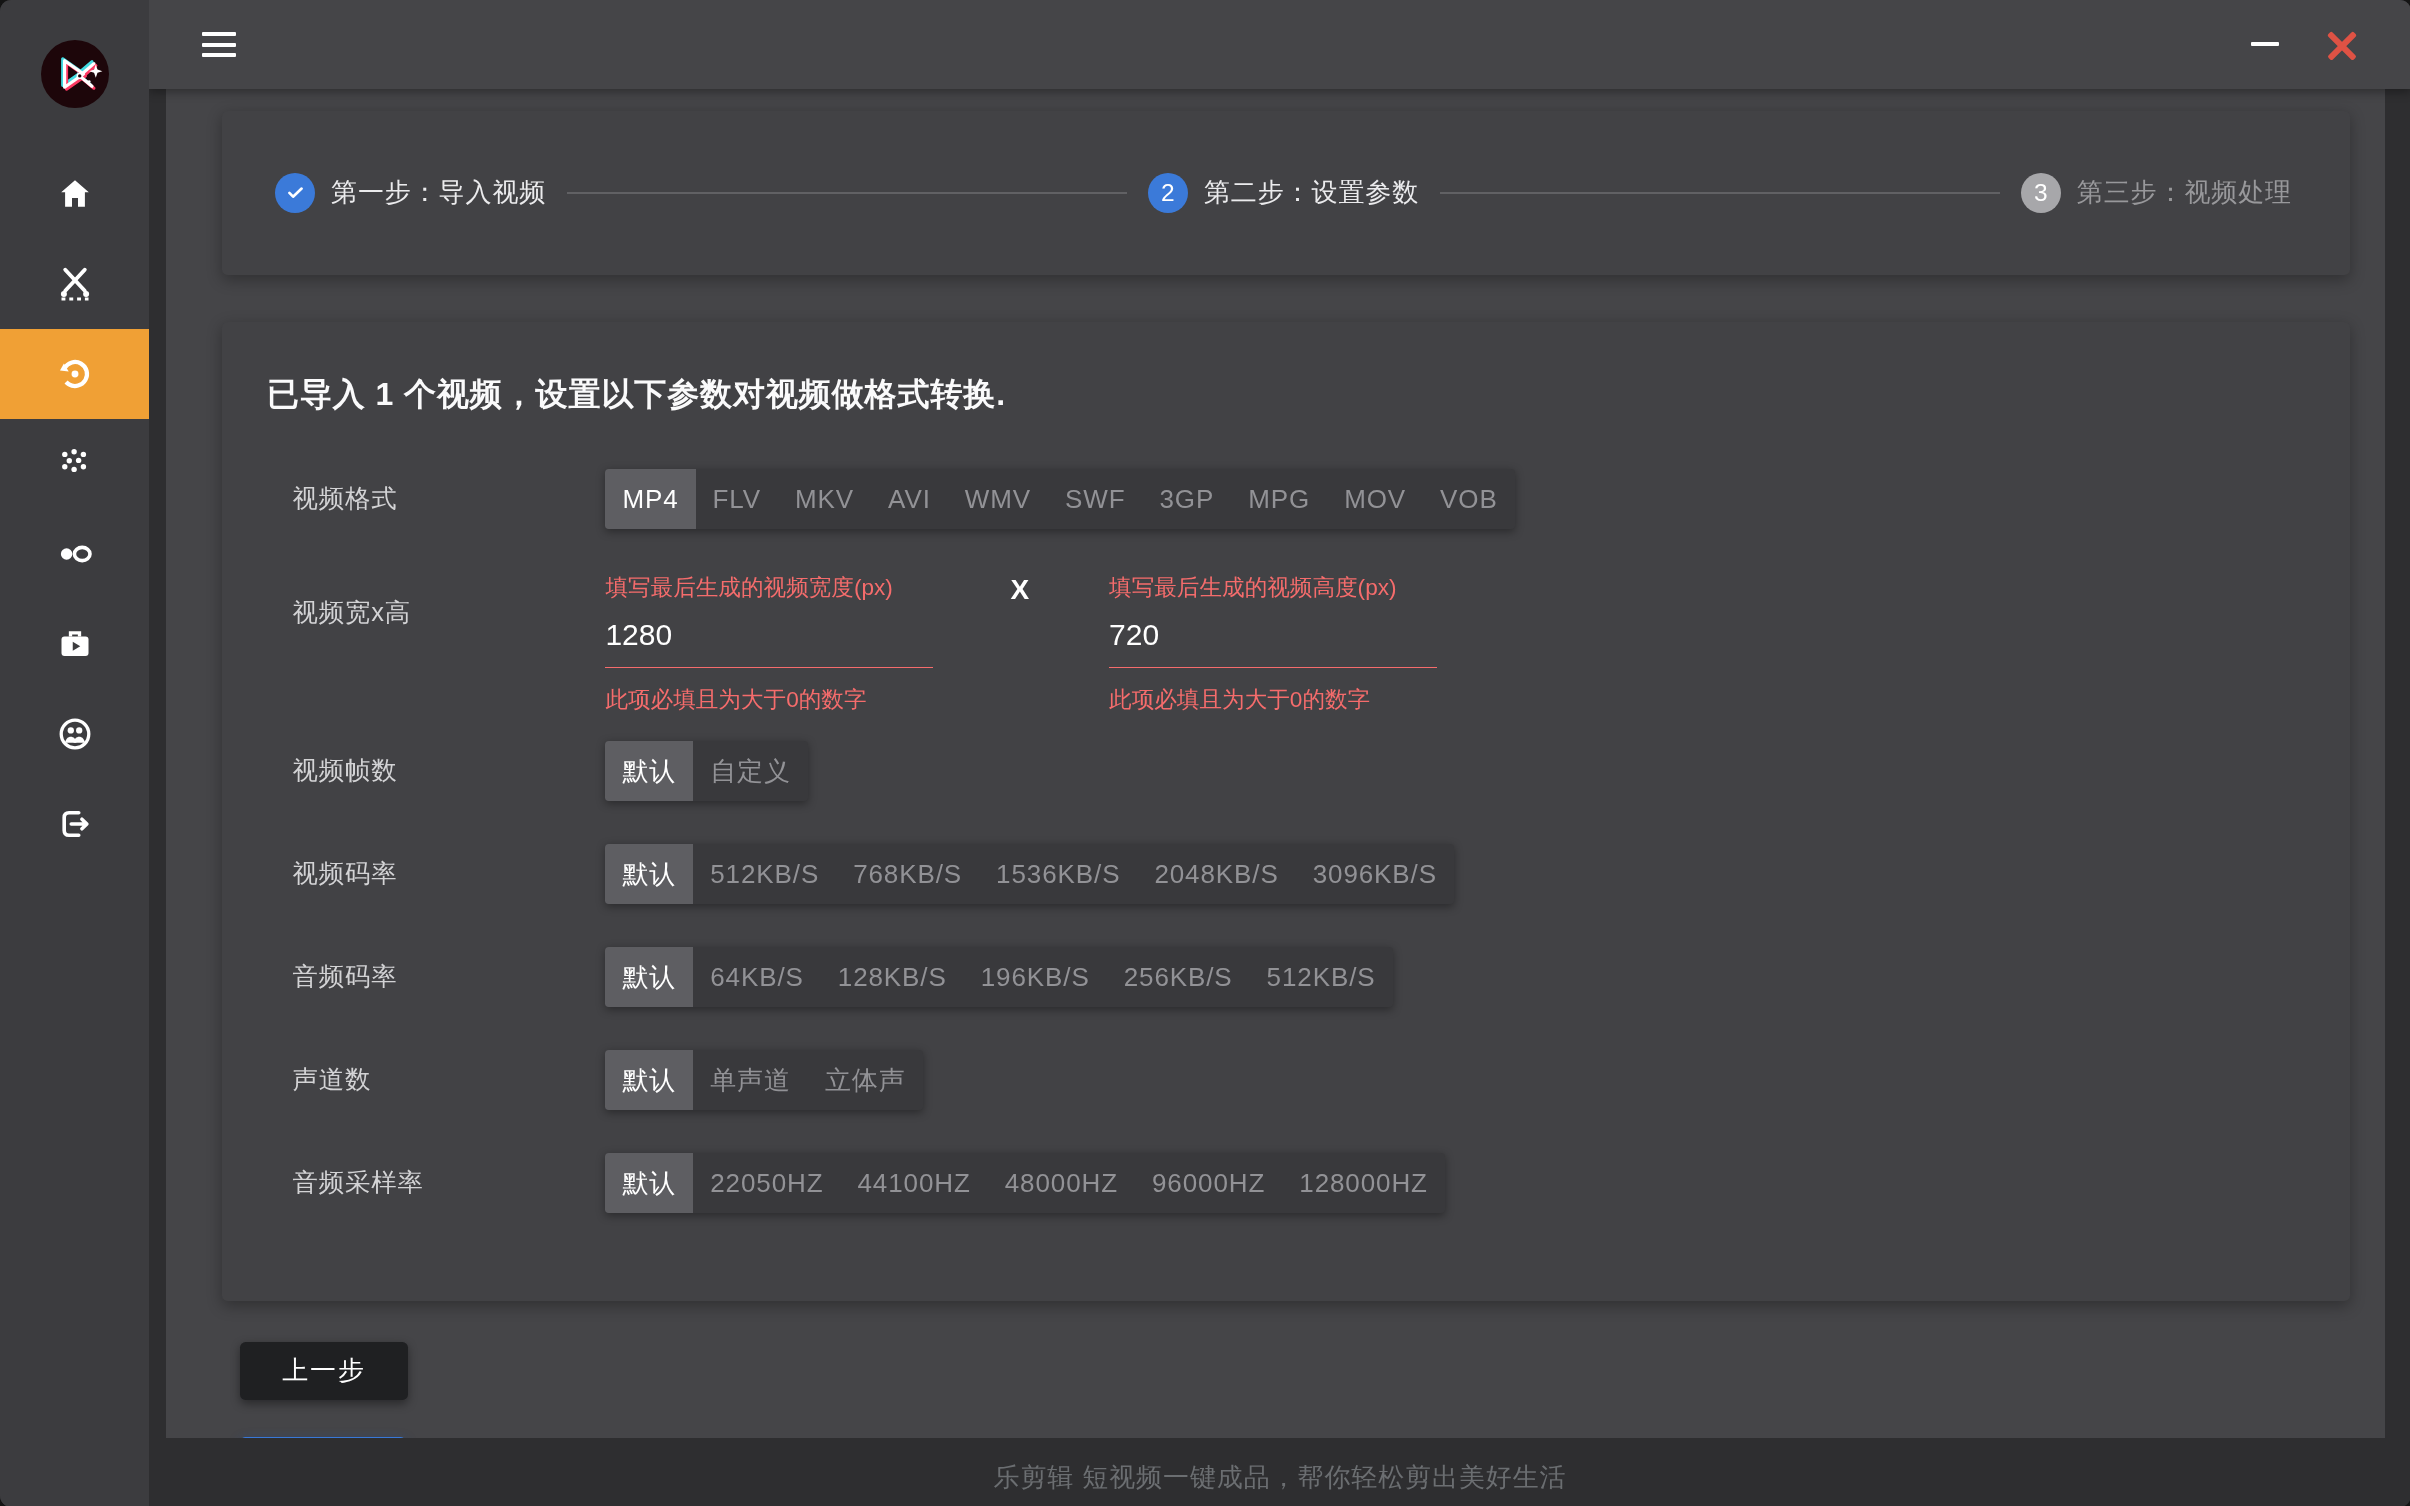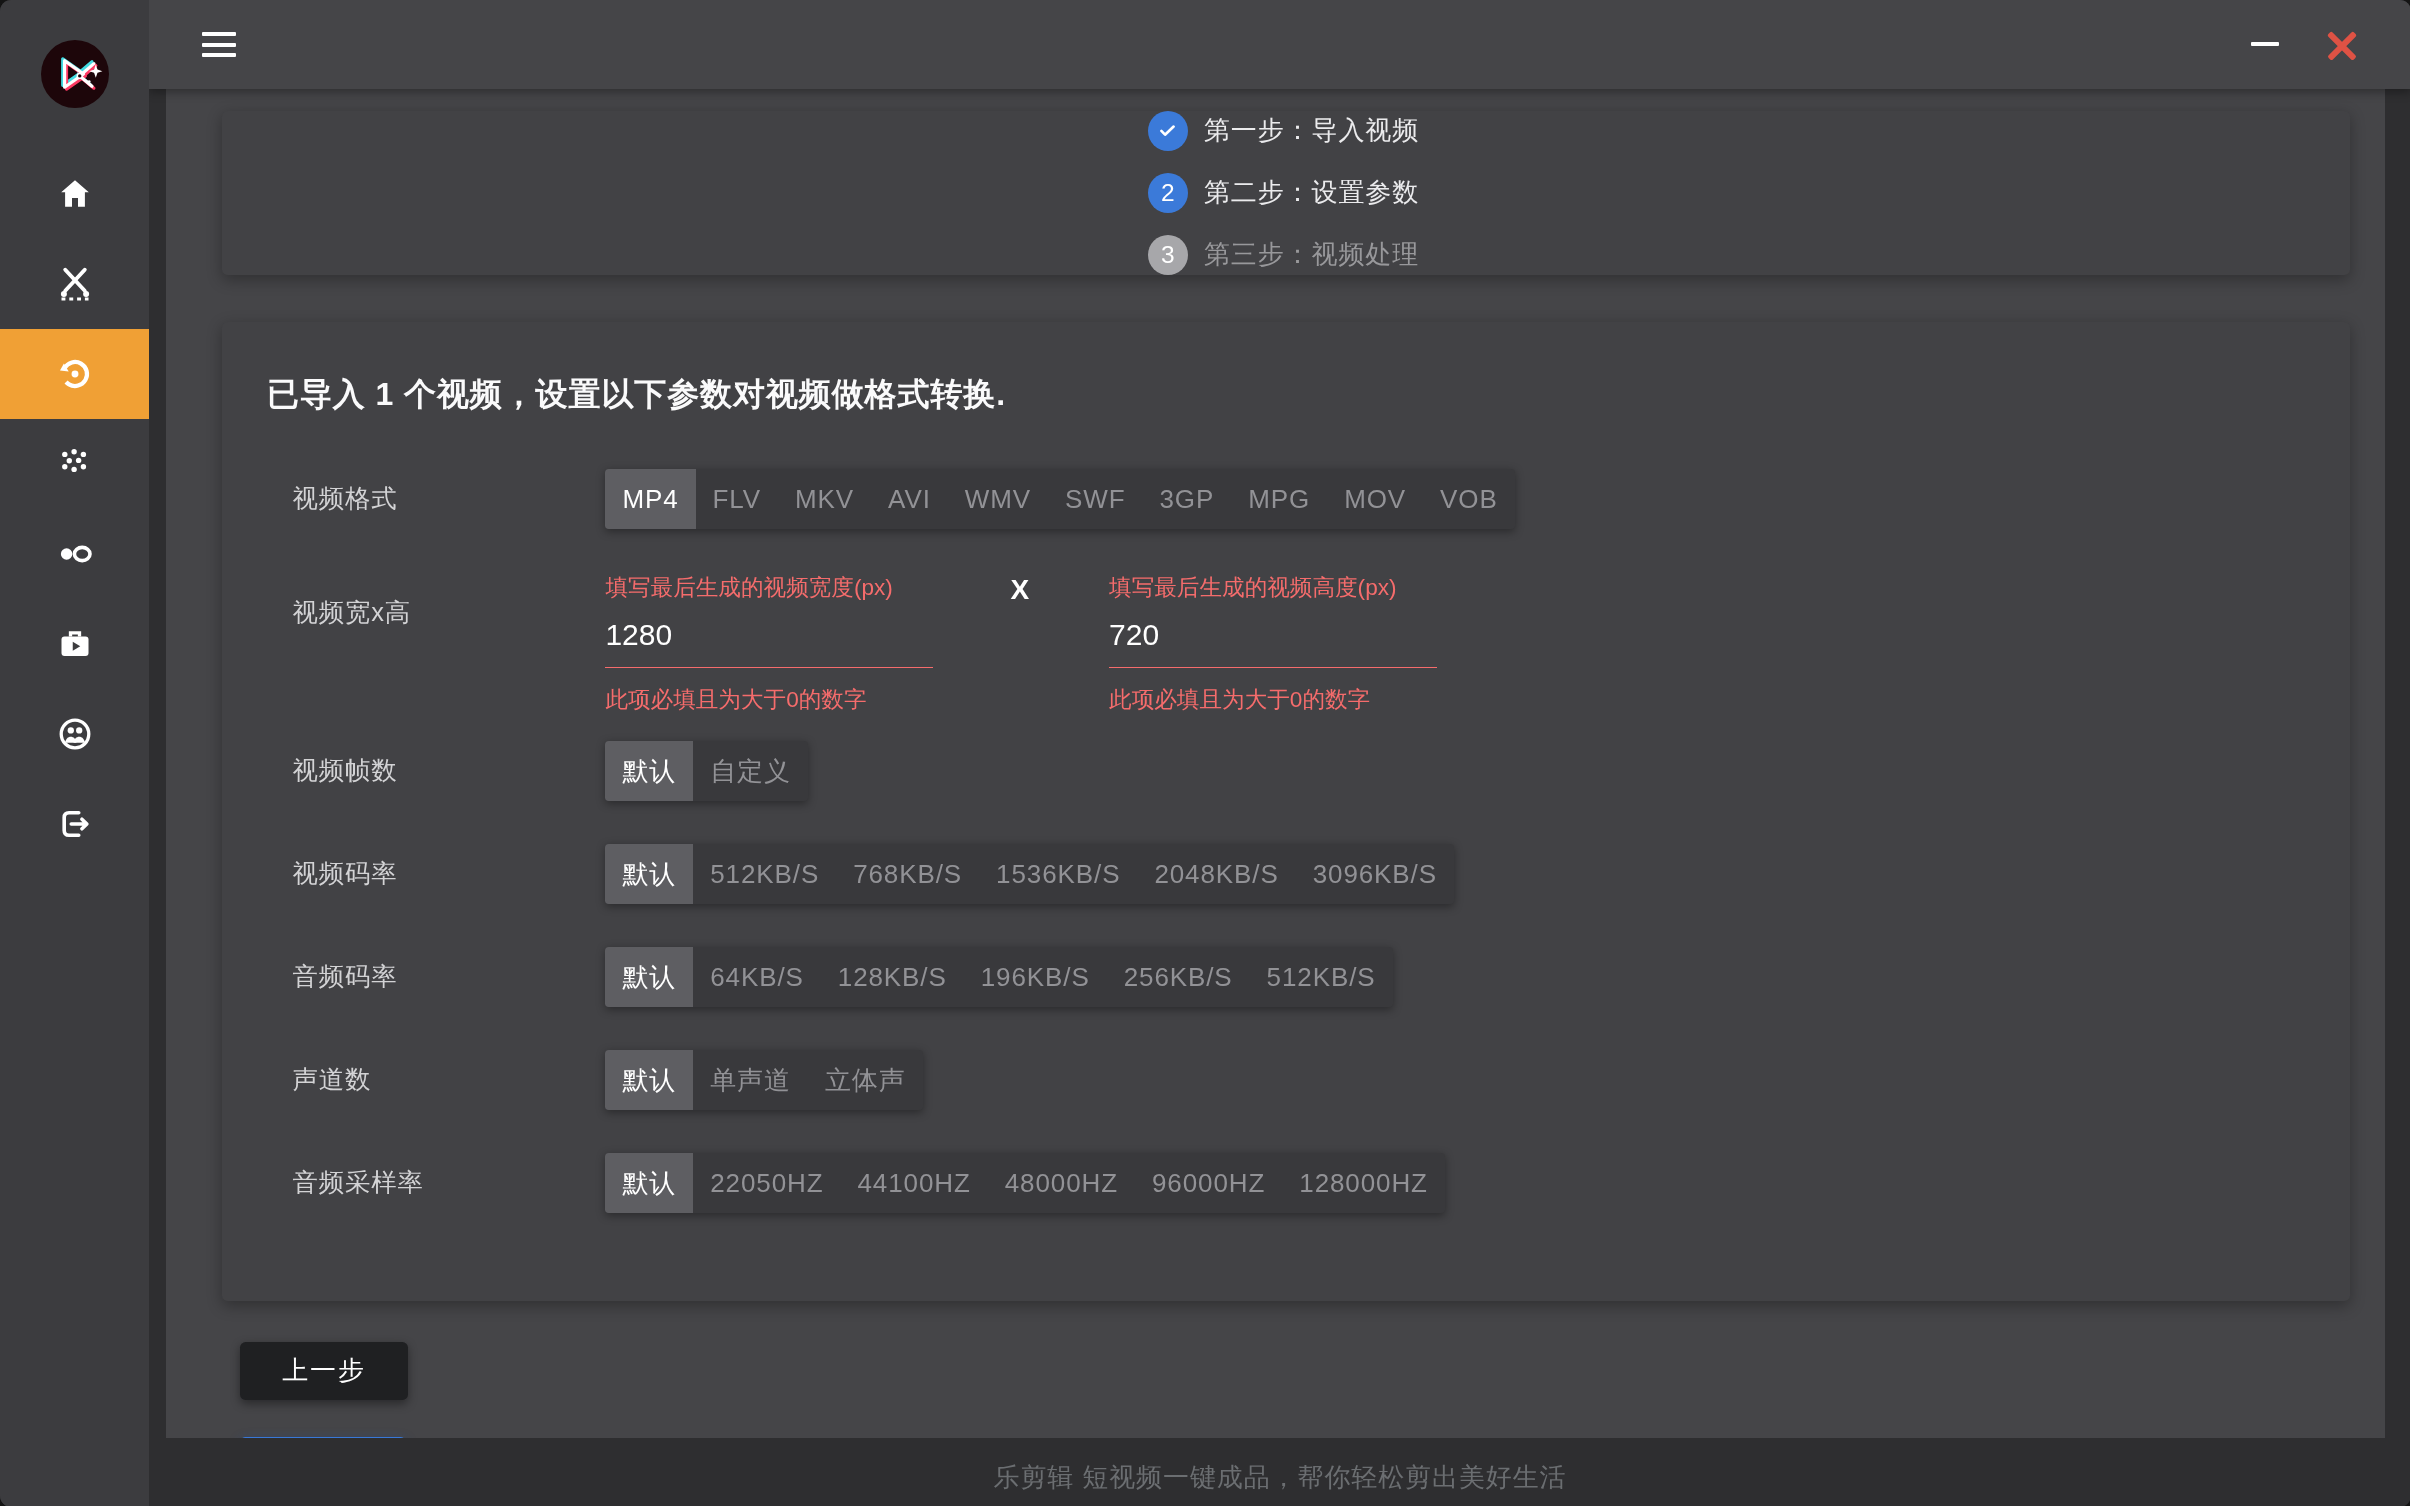--- a/index.html
+++ b/index.html
@@ -20,21 +20,21 @@
   .hamburger span { display:block; width:34px; height:4.2px; background:#fff; border-radius:0.9px; }
   .win-min { position:absolute; right:130px; top:28px; width:32px; height:32px; display:flex; align-items:center; justify-content:center; cursor:pointer; }
   .win-min i { display:block; width:28px; height:4.7px; background:#fff; border-radius:0.9px; }
   .win-close { position:absolute; right:50px; top:27px; width:38px; height:38px; cursor:pointer; }
   .win-close i { position:absolute; left:0.9px; top:16px; width:36px; height:5.6px; background:#df5244; border-radius:1.9px; }
   .win-close i:first-child { transform:rotate(45deg); }
   .win-close i:last-child  { transform:rotate(-45deg); }
 
   
   .content { position:absolute; left:166px; top:89px; right:26px; bottom:69px; background:#454548; overflow:hidden; }
-  .card { background:#424245; border-radius:5.6px; box-shadow:0 4.7px 15px rgba(0,0,0,.30);flex-direction:column; }
+  .card { background:#424245; border-radius:5.6px; box-shadow:0 4.7px 15px rgba(0,0,0,.30); }
 
   
   .steps-card { height:164px; margin:21.7px 35px 0 56px; display:flex; align-items:center; padding:0 58px 0 53px; }
   .step { display:flex; align-items:center; gap:16px; flex:none; }
   .step-circle { width:40px; height:40px; border-radius:50%; background:#3b7ad9; color:#fff; font-size:24.5px; line-height:40px; text-align:center; flex:none; display:flex; align-items:center; justify-content:center; }
   .step.pending .step-circle { background:#a7a7aa; }
   .step-label { font-size:26px; color:#ebebed; letter-spacing:0.9px; white-space:nowrap; }
   .step.pending .step-label { color:#98989b; }
   .step-line { flex:1; height:1.9px; background:#616164; margin:0 21px; }
 

